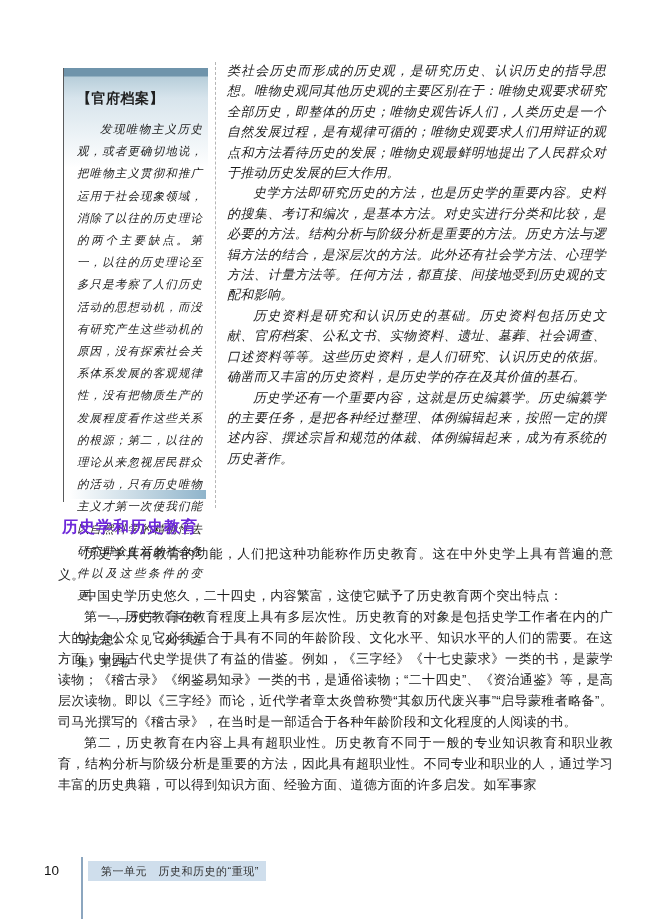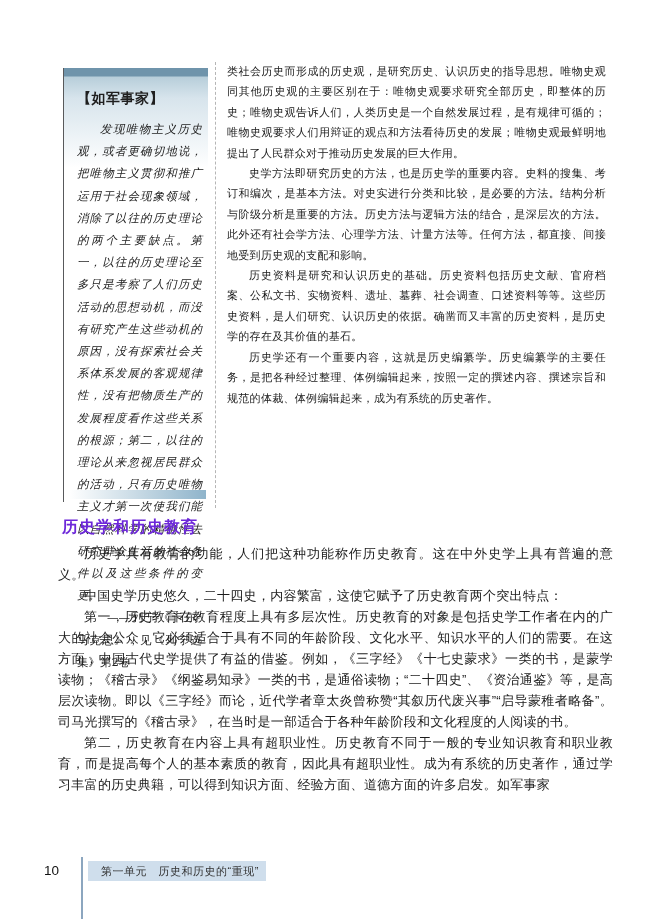--- a/index.html
+++ b/index.html
@@ -62,24 +62,25 @@
     left:215px;top:62px;
     height:446px;width:0;
     border-left:1px dashed #b5b5b5;
   }
 
   
   .main-col{
     position:absolute;
     left:227px;top:61px;
     width:379px;
-    font-size:11px;
+    font-size:13px;
     line-height:20.4px;
     text-align:justify;
     letter-spacing:0.3px;
+    font-style:italic;
   }
   .main-col p{margin:0;text-indent:2em;}
   .main-col p.cont{text-indent:0;}
 
   
   .section-heading{
     position:absolute;
     left:58px;top:513px;
     margin:4px;
     font-size:16px;
@@ -124,42 +125,42 @@
     letter-spacing:0.5px;
     white-space:nowrap;
   }
 </style>
 </head>
 <body>
 
 <div class="page">
 
   <div class="resource-box">
-    <div class="rb-title">【如军事家】</div>
+    <div class="rb-title">【官府档案】</div>
     <div class="rb-body">发现唯物主义历史观，或者更确切地说，把唯物主义贯彻和推广运用于社会现象领域，消除了以往的历史理论的两个主要缺点。第一，以往的历史理论至多只是考察了人们历史活动的思想动机，而没有研究产生这些动机的原因，没有探索社会关系体系发展的客观规律性，没有把物质生产的发展程度看作这些关系的根源；第二，以往的理论从来忽视居民群众的活动，只有历史唯物主义才第一次使我们能以自然科学的精确性去研究群众生活的社会条件以及这些条件的变更。</div>
     <div class="rb-attrib">——列宁《卡尔·马克思》，见《列宁选集》第2卷</div>
     <div class="rb-bottombar"></div>
   </div>
 
   <div class="col-divider"></div>
 
   <div class="main-col">
     <p class="cont">类社会历史而形成的历史观，是研究历史、认识历史的指导思想。唯物史观同其他历史观的主要区别在于：唯物史观要求研究全部历史，即整体的历史；唯物史观告诉人们，人类历史是一个自然发展过程，是有规律可循的；唯物史观要求人们用辩证的观点和方法看待历史的发展；唯物史观最鲜明地提出了人民群众对于推动历史发展的巨大作用。</p>
     <p>史学方法即研究历史的方法，也是历史学的重要内容。史料的搜集、考订和编次，是基本方法。对史实进行分类和比较，是必要的方法。结构分析与阶级分析是重要的方法。历史方法与逻辑方法的结合，是深层次的方法。此外还有社会学方法、心理学方法、计量方法等。任何方法，都直接、间接地受到历史观的支配和影响。</p>
     <p>历史资料是研究和认识历史的基础。历史资料包括历史文献、官府档案、公私文书、实物资料、遗址、墓葬、社会调查、口述资料等等。这些历史资料，是人们研究、认识历史的依据。确凿而又丰富的历史资料，是历史学的存在及其价值的基石。</p>
     <p>历史学还有一个重要内容，这就是历史编纂学。历史编纂学的主要任务，是把各种经过整理、体例编辑起来，按照一定的撰述内容、撰述宗旨和规范的体裁、体例编辑起来，成为有系统的历史著作。</p>
   </div>
 
   <h2 class="section-heading">历史学和历史教育</h2>
 
   <div class="section-text">
     <p>历史学具有教育的功能，人们把这种功能称作历史教育。这在中外史学上具有普遍的意义。</p>
     <p>中国史学历史悠久，二十四史，内容繁富，这使它赋予了历史教育两个突出特点：</p>
     <p>第一，历史教育在教育程度上具有多层次性。历史教育的对象是包括史学工作者在内的广大的社会公众，它必须适合于具有不同的年龄阶段、文化水平、知识水平的人们的需要。在这方面，中国古代史学提供了有益的借鉴。例如，《三字经》《十七史蒙求》一类的书，是蒙学读物；《稽古录》《纲鉴易知录》一类的书，是通俗读物；“二十四史”、《资治通鉴》等，是高层次读物。即以《三字经》而论，近代学者章太炎曾称赞“其叙历代废兴事”“启导蒙稚者略备”。司马光撰写的《稽古录》，在当时是一部适合于各种年龄阶段和文化程度的人阅读的书。</p>
-    <p>第二，历史教育在内容上具有超职业性。历史教育不同于一般的专业知识教育和职业教育，而是提高每个人的基本素质的教育，因此具有超职业性。成为有系统的历史著作，通过学习丰富的历史典籍，可以得到知识方面、经验方面、道德方面的许多启发。如军事家</p>
+    <p>第二，历史教育在内容上具有超职业性。历史教育不同于一般的专业知识教育和职业教育，结构分析与阶级分析是重要的方法，因此具有超职业性。不同专业和职业的人，通过学习丰富的历史典籍，可以得到知识方面、经验方面、道德方面的许多启发。如军事家</p>
   </div>
 
   <span class="footer-pagenum">10</span>
   <div class="footer-rule"></div>
   <div class="footer-bar">
     <span>第一单元　历史和历史的“重现”</span>
   </div>
 
 </div>
 

